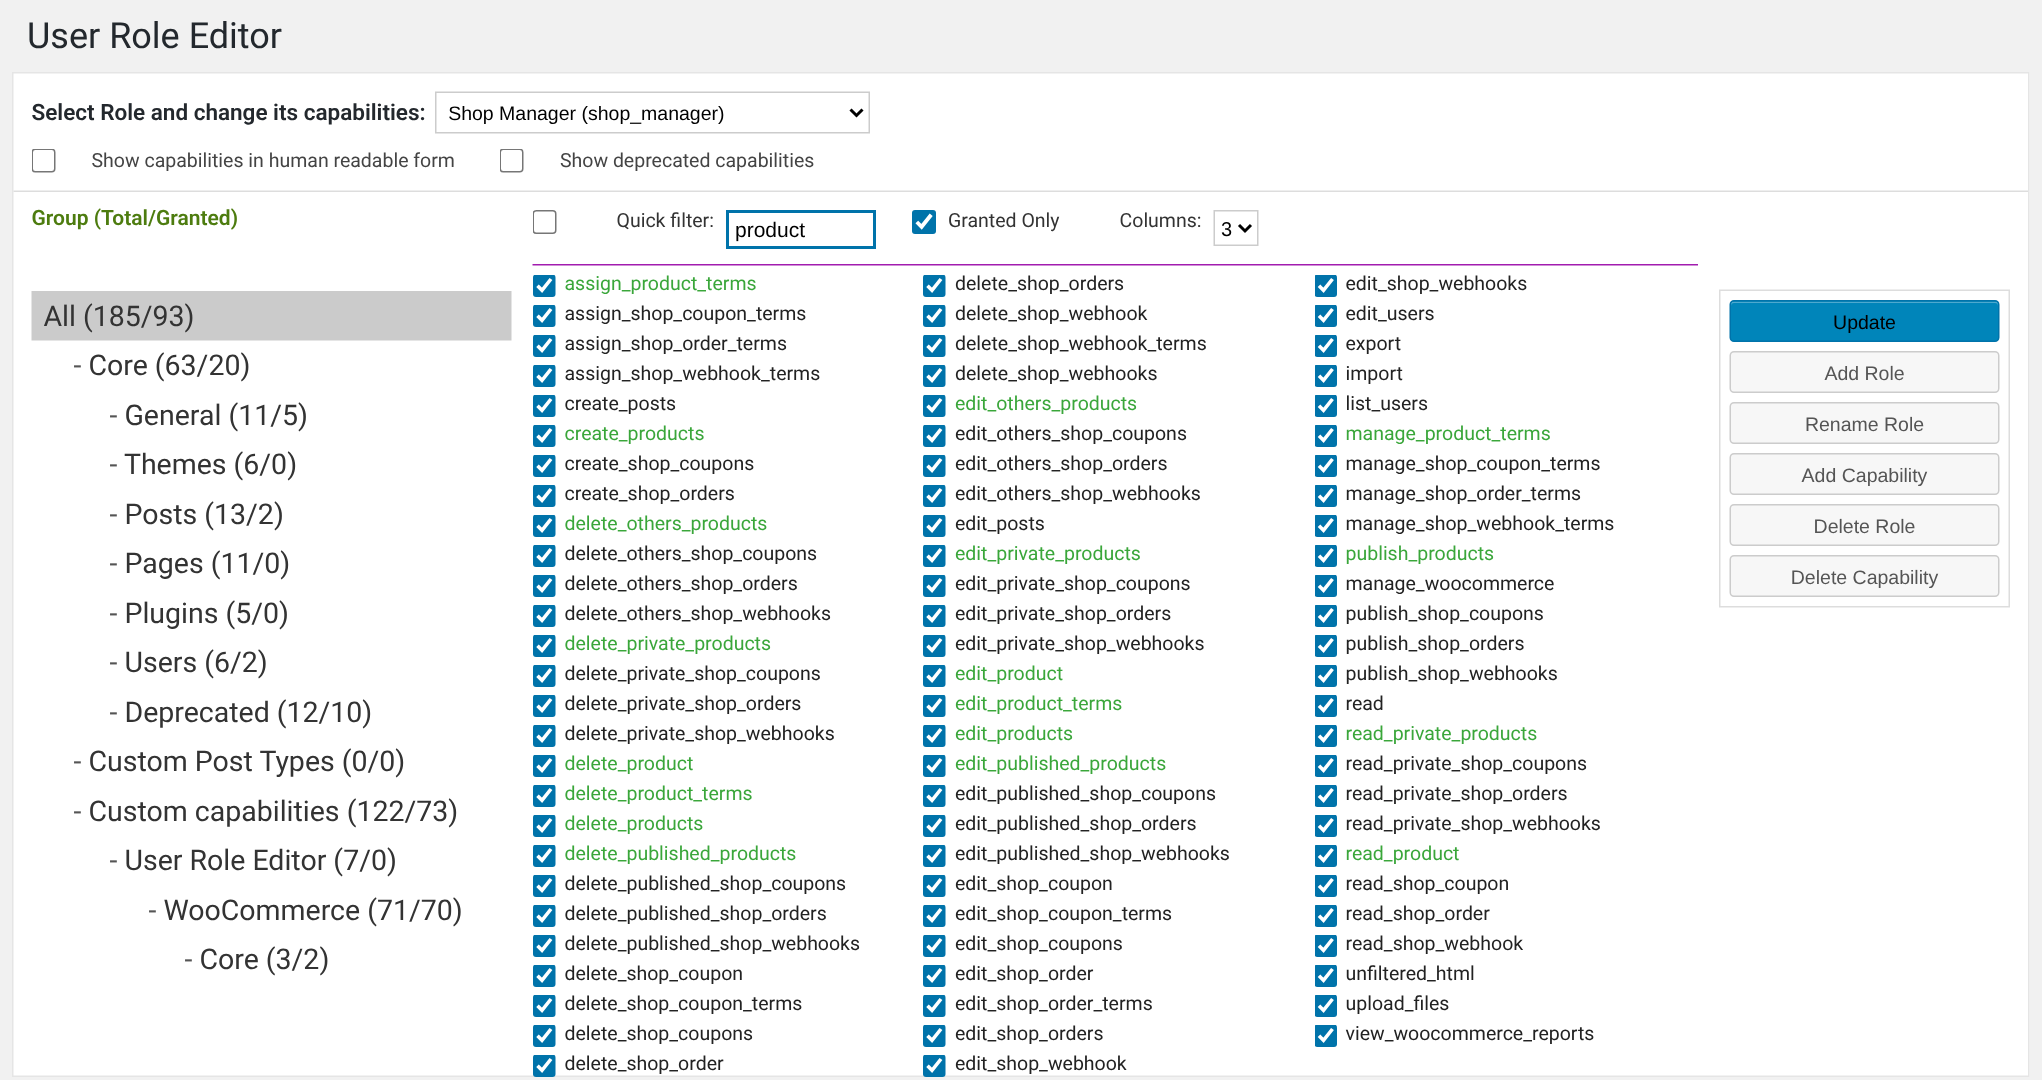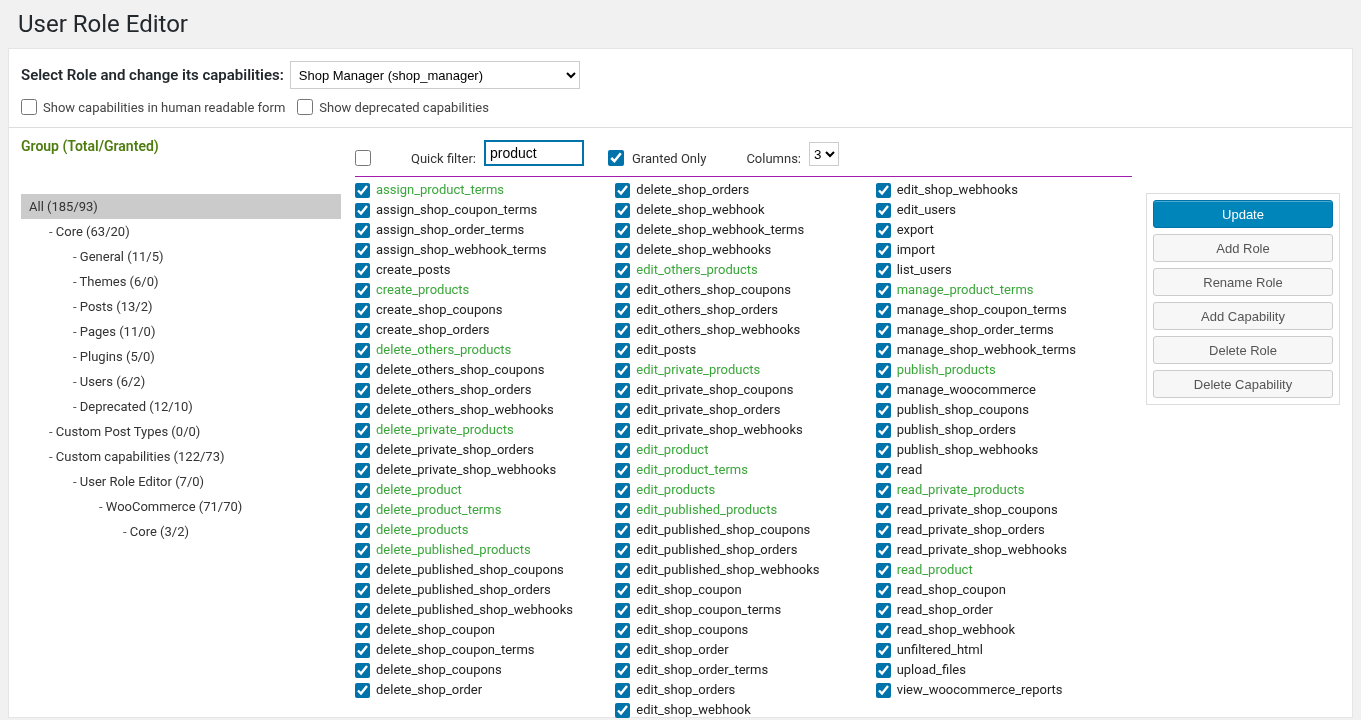--- a/index.html
+++ b/index.html
@@ -40,21 +40,21 @@
   border: 1px solid #ccc;
   height: 28px;
   min-width: 290px;
   background: #fff;
   padding: 0 4px;
   font-size: 13px;
 }
 .options-row {
   display: flex;
   align-items: center;
-  gap: 6px;
+  gap: 24px;
   margin-bottom: 12px;
 }
 .options-row label { font-size: 13px; color: #444; }
 .hr { border-top: 1px solid #ddd; margin: 0 -12px 10px -12px; }
 .workspace {
   display: flex;
   gap: 14px;
   height: 580px;
 }
 .group-col {
@@ -62,21 +62,21 @@
   flex: 0 0 320px;
 }
 .group-header {
   font-weight: 600;
   color: #4d7c0f;
   margin-bottom: 10px;
   font-size: 14px;
 }
 .group-tree {
   list-style: none;
-  font-size: 13px;
+  font-size: 19px;
 }
 .group-tree li {
   padding: 5px 8px;
   cursor: pointer;
 }
 .group-tree li.selected { background: #cbcbcb; }
 .group-tree li.indent-0 { padding-left: 8px; }
 .group-tree li.indent-1 { padding-left: 28px; }
 .group-tree li.indent-1::before { content: "- "; color: #555; }
 .group-tree li.indent-2 { padding-left: 52px; }
@@ -85,21 +85,21 @@
 .group-tree li.indent-3::before { content: "- "; color: #555; }
 .group-tree li.indent-4 { padding-left: 102px; }
 .group-tree li.indent-4::before { content: "- "; color: #555; }
 .caps-col {
   flex: 1 1 auto;
   display: flex;
   flex-direction: column;
 }
 .caps-toolbar {
   display: flex;
-  align-items: flex-end;
+  align-items: flex-start;
   gap: 8px;
   margin-bottom: 10px;
   padding-top: 2px;
 }
 .caps-toolbar .spacer-gap { width: 24px; }
 .caps-toolbar label { font-size: 13px; }
 .quick-filter-input {
   border: 2px solid #0073aa;
   height: 26px;
   width: 100px;
@@ -160,21 +160,21 @@
   border-radius: 3px;
   font-size: 13px;
   cursor: pointer;
   background: #f7f7f7;
   border: 1px solid #ccc;
   color: #555;
 }
 .btn.primary {
   background: #0085ba;
   border: 1px solid #0073aa;
-  color: #ffffff;
+  color: #000000;
   box-shadow: inset 0 1px 0 rgba(255,255,255,.3);
 }
 input[type="checkbox"] {
   width: 16px;
   height: 16px;
   accent-color: #0073aa;
 }
 .caps-grid-wrap::-webkit-scrollbar { width: 14px; }
 .caps-grid-wrap::-webkit-scrollbar-track { background: #f1f1f1; }
 .caps-grid-wrap::-webkit-scrollbar-thumb { background: #c1c1c1; border-radius: 2px; }
@@ -291,20 +291,24 @@
               <div class="cap-item">
                 <input type="checkbox" checked="" style="">
                 <span class="cap-label">delete_others_shop_webhooks</span>
               </div>
               <div class="cap-item">
                 <input type="checkbox" checked="" style="">
                 <span class="cap-label match">delete_private_products</span>
               </div>
               <div class="cap-item">
                 <input type="checkbox" checked="" style="">
+                <span class="cap-label">delete_private_shop_coupons</span>
+              </div>
+              <div class="cap-item">
+                <input type="checkbox" checked="" style="">
                 <span class="cap-label">delete_private_shop_orders</span>
               </div>
               <div class="cap-item">
                 <input type="checkbox" checked="" style="">
                 <span class="cap-label">delete_private_shop_webhooks</span>
               </div>
               <div class="cap-item">
                 <input type="checkbox" checked="" style="">
                 <span class="cap-label match">delete_product</span>
               </div>

